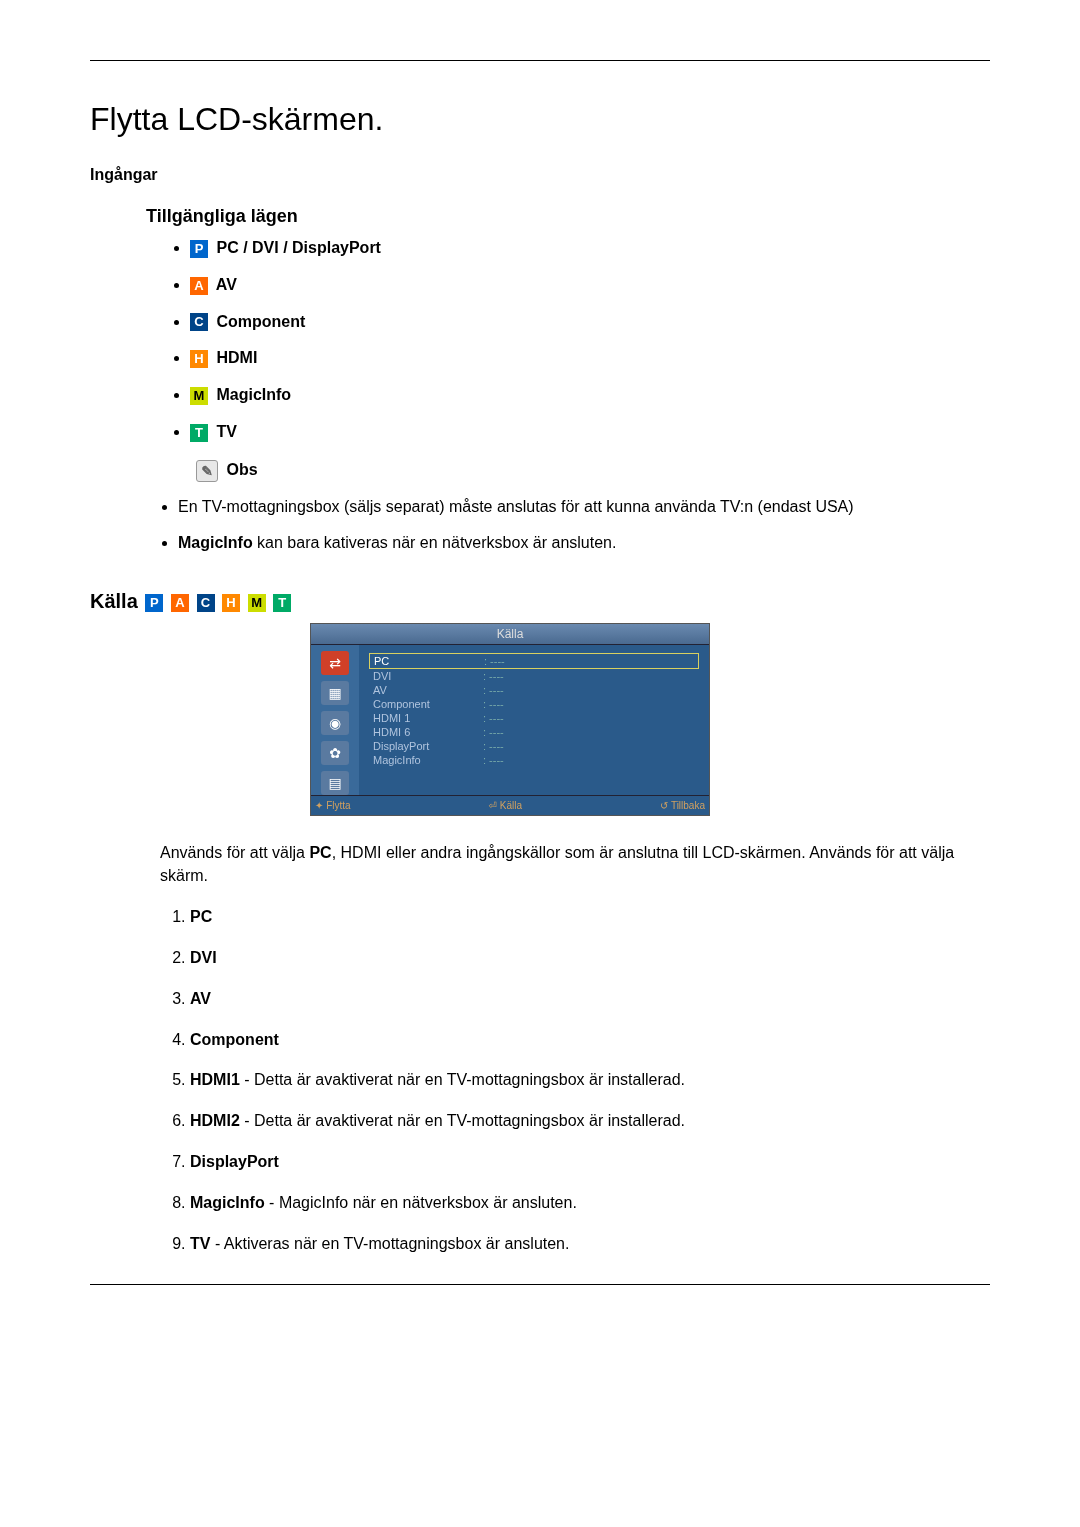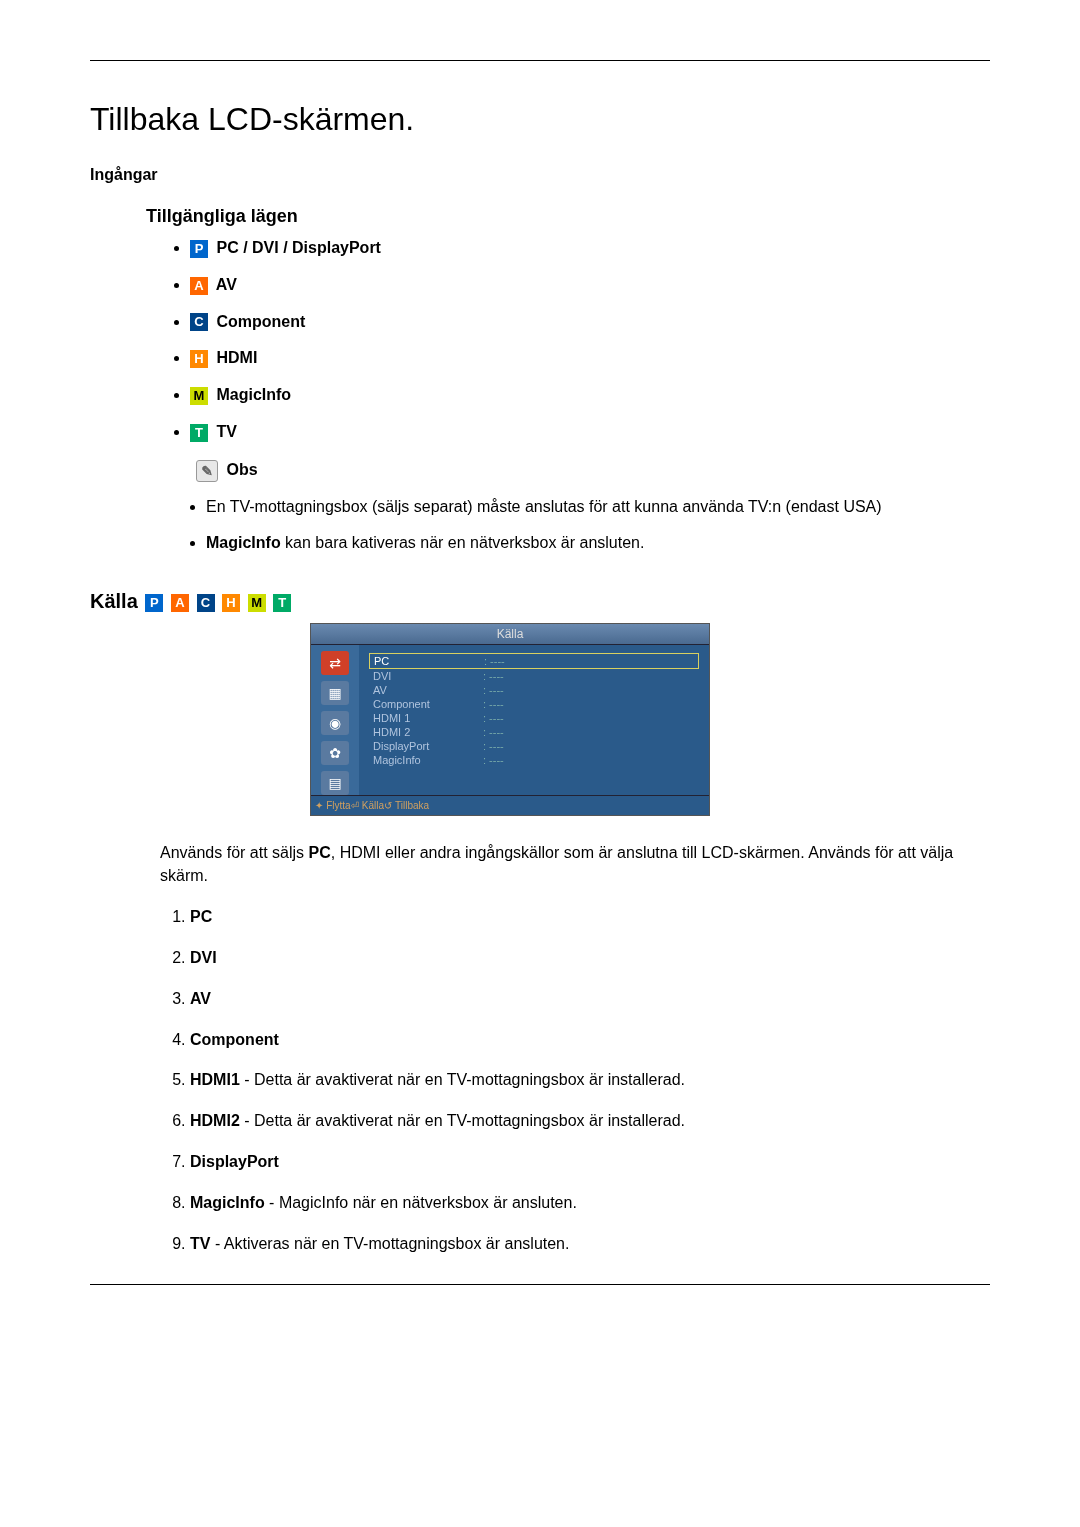--- a/index.html
+++ b/index.html
@@ -72,21 +72,21 @@
   }
   .obs-heading {
     margin-left: 106px;
     font-size: 16px;
     font-weight: bold;
     margin-bottom: 14px;
     margin-top: 8px;
   }
   .obs-list {
     list-style: disc;
-    margin-left: 116px;
+    margin-left: 88px;
   }
   .obs-list li {
     font-size: 16px;
     font-weight: normal;
     margin-bottom: 14px;
     line-height: 1.4;
   }
   .kalla-heading {
     font-size: 20px;
     font-weight: bold;
@@ -143,21 +143,21 @@
     color: #b0c4de;
   }
   .osd-row.selected {
     border: 1px solid #d8d060;
     color: #fff;
   }
   .osd-row .lbl { width: 110px; }
   .osd-row .val { color: #7aa; }
   .osd-footer {
     display: flex;
-    justify-content: flex-start;
+    justify-content: space-between;
     padding: 4px;
     font-size: 10px;
     color: #d07840;
     border-top: 1px solid #223;
   }
   .osd-footer span { color: #d0a060; }
   .para {
     font-size: 16px;
     margin-left: 70px;
     line-height: 1.4;
@@ -172,21 +172,21 @@
     margin-bottom: 20px;
     line-height: 1.3;
   }
   .bold { font-weight: bold; }
 </style>
 </head>
 <body>
 
 <div class="top-rule"></div>
 
-<h1>Tillbaka LCD-skärmen.</h1>
+<h1>Flytta LCD-skärmen.</h1>
 
 <h2>Ingångar</h2>
 
 <h3>Tillgängliga lägen</h3>
 
 <ul class="mode-list">
   <li>
     <span class="badge badge-p">P</span>
     <span>PC / DVI / DisplayPort</span>
   </li>
@@ -262,21 +262,21 @@
           </div>
         <div class="osd-row">
             <span class="lbl">Component</span>
             <span class="val">: ----</span>
           </div>
         <div class="osd-row">
             <span class="lbl">HDMI 1</span>
             <span class="val">: ----</span>
           </div>
         <div class="osd-row">
-            <span class="lbl">HDMI 2</span>
+            <span class="lbl">HDMI 6</span>
             <span class="val">: ----</span>
           </div>
         <div class="osd-row">
             <span class="lbl">DisplayPort</span>
             <span class="val">: ----</span>
           </div>
         <div class="osd-row">
             <span class="lbl">MagicInfo</span>
             <span class="val">: ----</span>
           </div>
@@ -284,21 +284,21 @@
     </div>
     <div class="osd-footer">
       <span>✦ <span>Flytta</span></span>
       <span>⏎ <span>Källa</span></span>
       <span>↺ <span>Tillbaka</span></span>
     </div>
   </div>
 </div>
 
 <p class="para">
-  <span>Används för att säljs </span><span class="bold">PC</span><span>, HDMI eller andra ingångskällor som är anslutna till LCD-skärmen. Används för att välja skärm.</span>
+  <span>Används för att välja </span><span class="bold">PC</span><span>, HDMI eller andra ingångskällor som är anslutna till LCD-skärmen. Används för att välja skärm.</span>
 </p>
 
 <ol class="num-list">
   <li><span class="bold">PC</span></li>
   <li><span class="bold">DVI</span></li>
   <li><span class="bold">AV</span></li>
   <li><span class="bold">Component</span></li>
   <li><span class="bold">HDMI1</span><span> - Detta är avaktiverat när en TV-mottagningsbox är installerad.</span></li>
   <li><span class="bold">HDMI2</span><span> - Detta är avaktiverat när en TV-mottagningsbox är installerad.</span></li>
   <li><span class="bold">DisplayPort</span></li>

